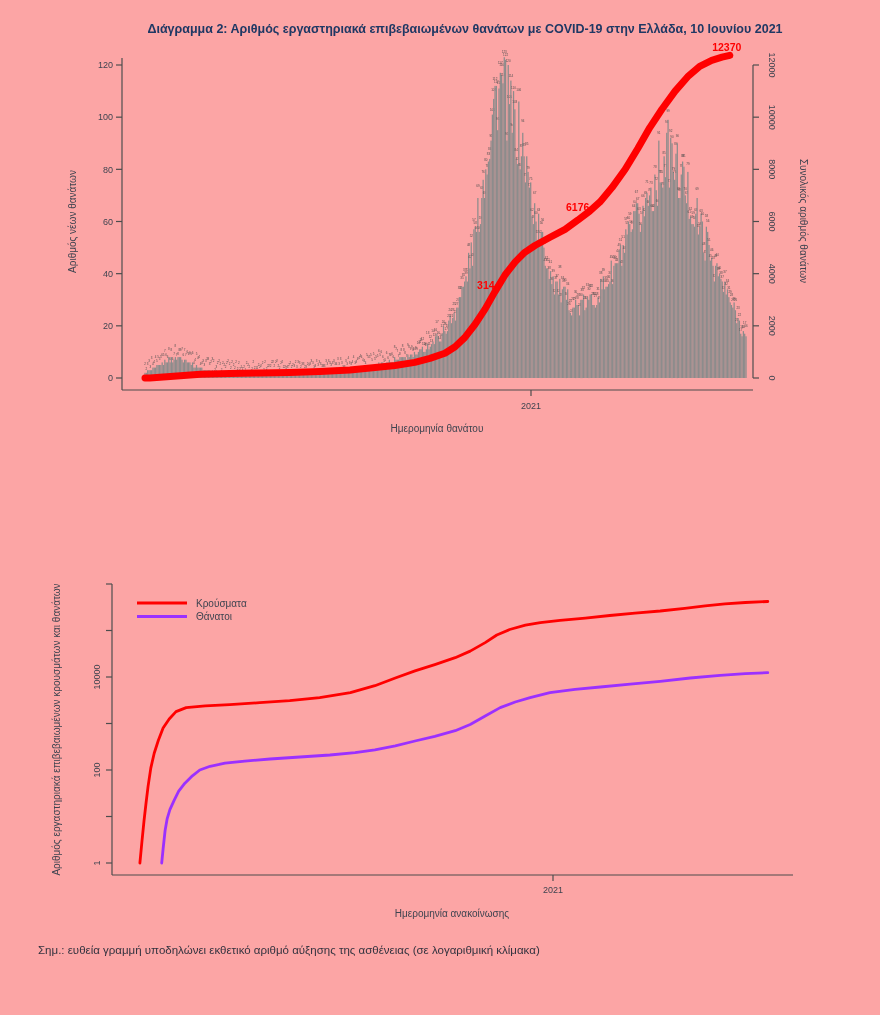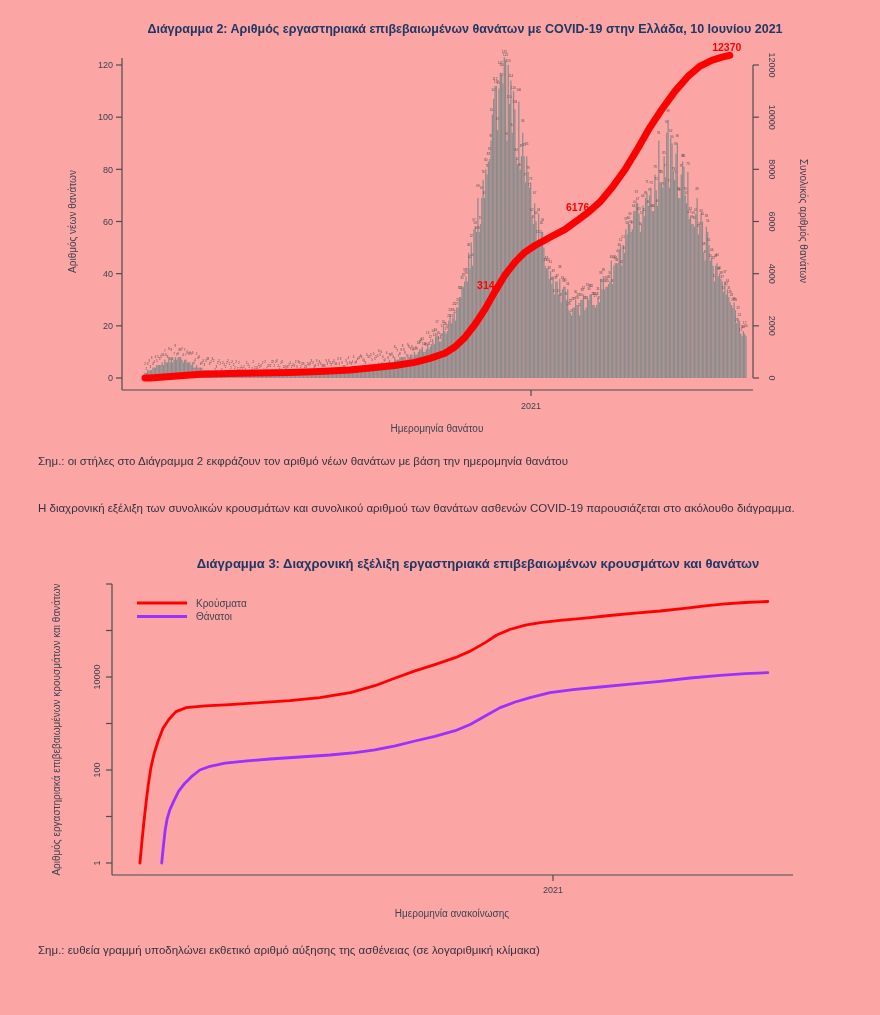--- a/index.html
+++ b/index.html
@@ -973,25 +973,22 @@
       <text x="769" y="117.16666666666669" class="tick" text-anchor="middle" transform="rotate(90 769 117.16666666666669)">10000</text>
       <line x1="753" y1="65" x2="759" y2="65" stroke="#4d4d4d" stroke-width="1.2"></line>
       <text x="769" y="65" class="tick" text-anchor="middle" transform="rotate(90 769 65)">12000</text>
       <text x="800" y="221" class="axis-title" text-anchor="middle" transform="rotate(90 800 221)">Συνολικός αριθμός θανάτων</text>
       <text x="488.8" y="289.3" class="ann" text-anchor="middle">3144</text>
       <path d="M145.0,378.0 L149.8,377.9 L170.2,376.4 L200.3,374.3 L229.7,373.6 L259.8,373.0 L289.8,372.5 L319.9,371.5 L349.9,369.9 L375.2,367.6 L395.0,365.5 L414.8,362.4 L429.9,358.4 L444.9,353.2 L455.1,346.7 L464.7,337.6 L474.9,324.5 L485.2,308.9 L494.8,291.9 L505.0,275.0 L515.2,261.9 L524.8,252.3 L535.0,245.5 L550.1,237.2 L565.1,229.3 L577.7,220.2 L589.7,211.1 L600.0,201.9 L612.0,187.6 L625.2,169.3 L637.8,148.5 L649.8,127.6 L661.9,109.3 L675.1,91.1 L687.7,76.7 L699.7,66.3 L711.7,60.3 L722.0,57.2 L729.8,55.3" fill="none" stroke="#ff0000" stroke-width="7" stroke-linecap="round" stroke-linejoin="round"></path>
       <text x="577.7" y="211.1" class="ann" text-anchor="middle">6176</text>
       <text x="726.8" y="50.7" class="ann" text-anchor="middle">12370</text>
     </svg>
 
-  <div class="note" style="top:455px;left:38px;width:810px;">Σημ.: οι στήλες στο Διάγραμμα 2 εκφράζουν τον αριθμό νέων θανάτων με βάση την ημερομηνία θανάτου</div>
 
-  <div class="para" style="top:498px;left:38px;width:806px;">Η διαχρονική εξέλιξη των συνολικών κρουσμάτων και συνολικού αριθμού των θανάτων ασθενών COVID-19 παρουσιάζεται στο ακόλουθο διάγραμμα.</div>
 
-  <div class="chart-title" style="top:556px;left:78px;width:800px;font-size:13px;">Διάγραμμα 3: Διαχρονική εξέλιξη εργαστηριακά επιβεβαιωμένων κρουσμάτων και θανάτων</div>
 
   <svg id="chart3" width="880" height="356" viewBox="0 576 880 356" style="top:576px;">
       <line x1="112" y1="584" x2="112" y2="875" stroke="#4d4d4d" stroke-width="1.2"></line>
       <line x1="106" y1="863" x2="112" y2="863" stroke="#4d4d4d" stroke-width="1.2"></line>
       <line x1="106" y1="816.5" x2="112" y2="816.5" stroke="#4d4d4d" stroke-width="1.2"></line>
       <line x1="106" y1="770" x2="112" y2="770" stroke="#4d4d4d" stroke-width="1.2"></line>
       <line x1="106" y1="723.5" x2="112" y2="723.5" stroke="#4d4d4d" stroke-width="1.2"></line>
       <line x1="106" y1="677" x2="112" y2="677" stroke="#4d4d4d" stroke-width="1.2"></line>
       <line x1="106" y1="630.5" x2="112" y2="630.5" stroke="#4d4d4d" stroke-width="1.2"></line>
       <line x1="106" y1="584" x2="112" y2="584" stroke="#4d4d4d" stroke-width="1.2"></line>

